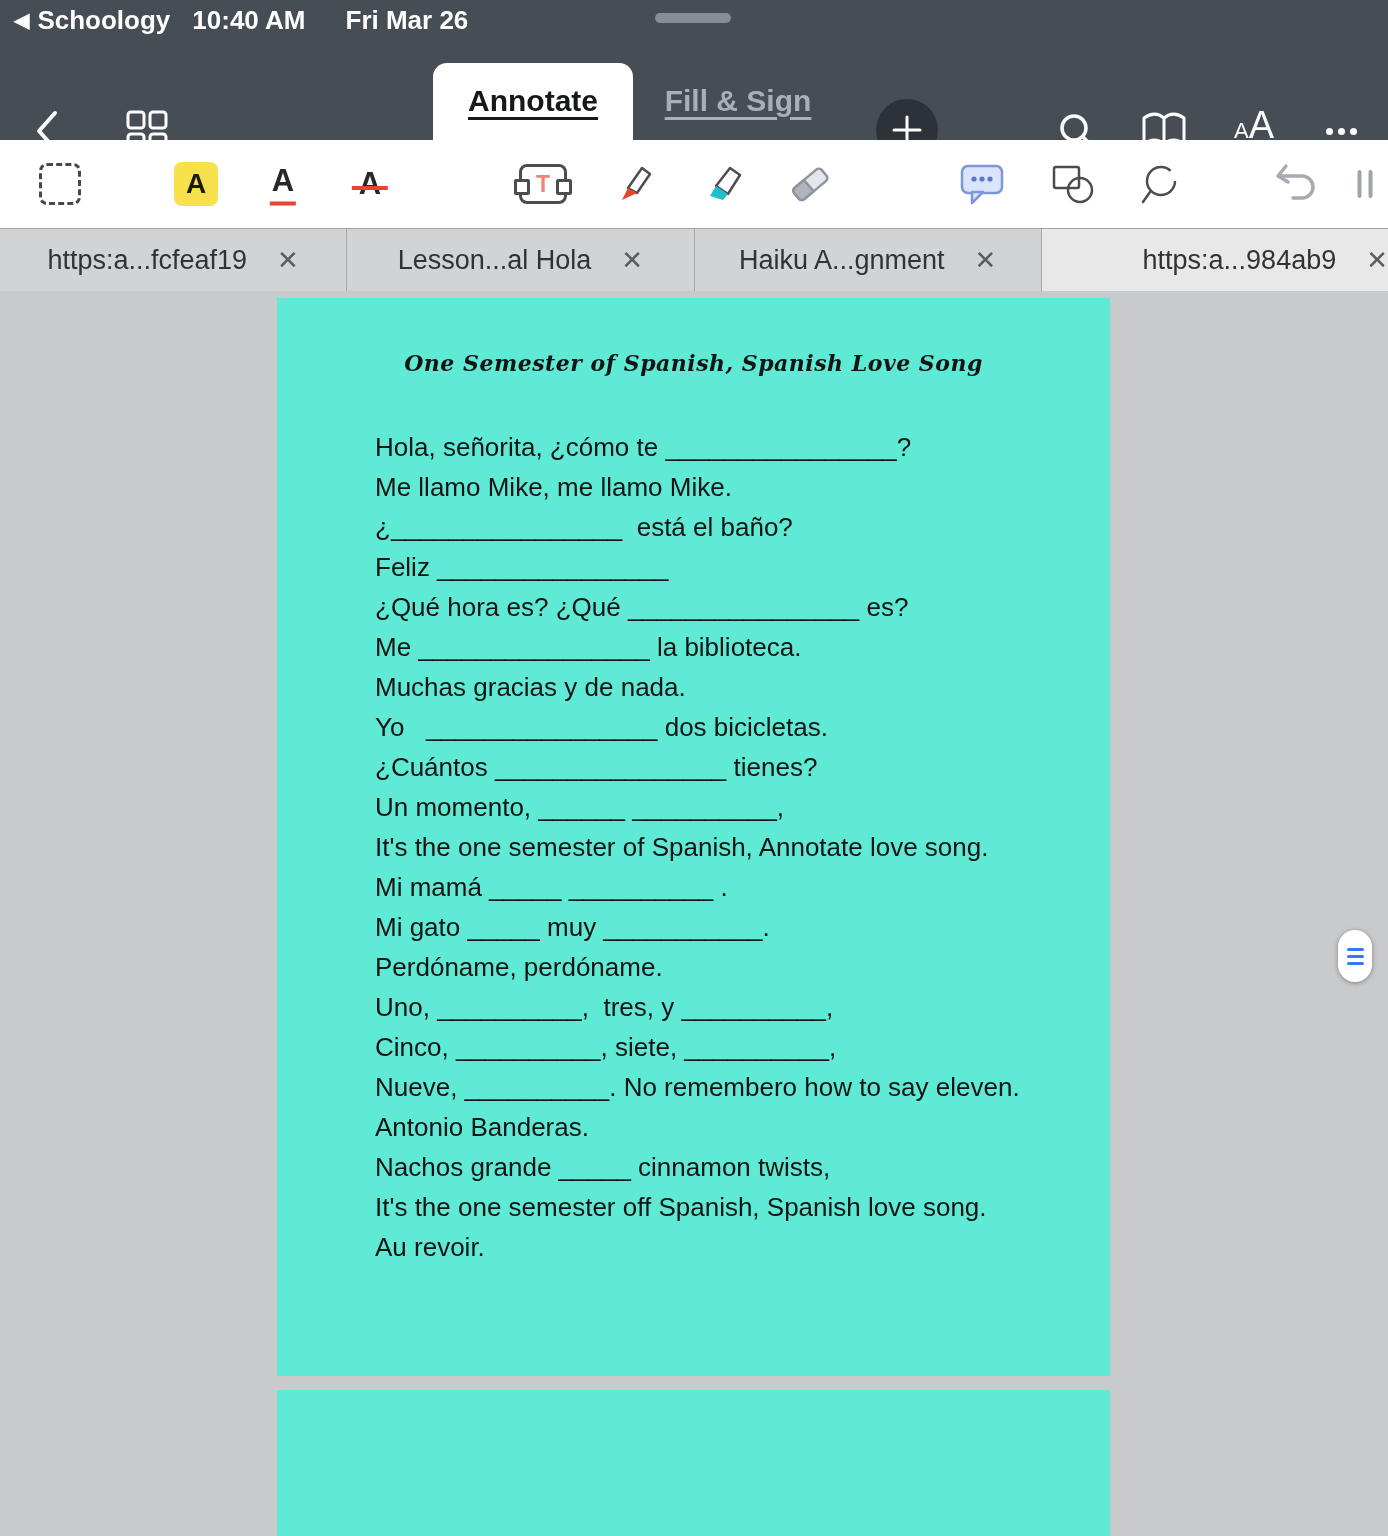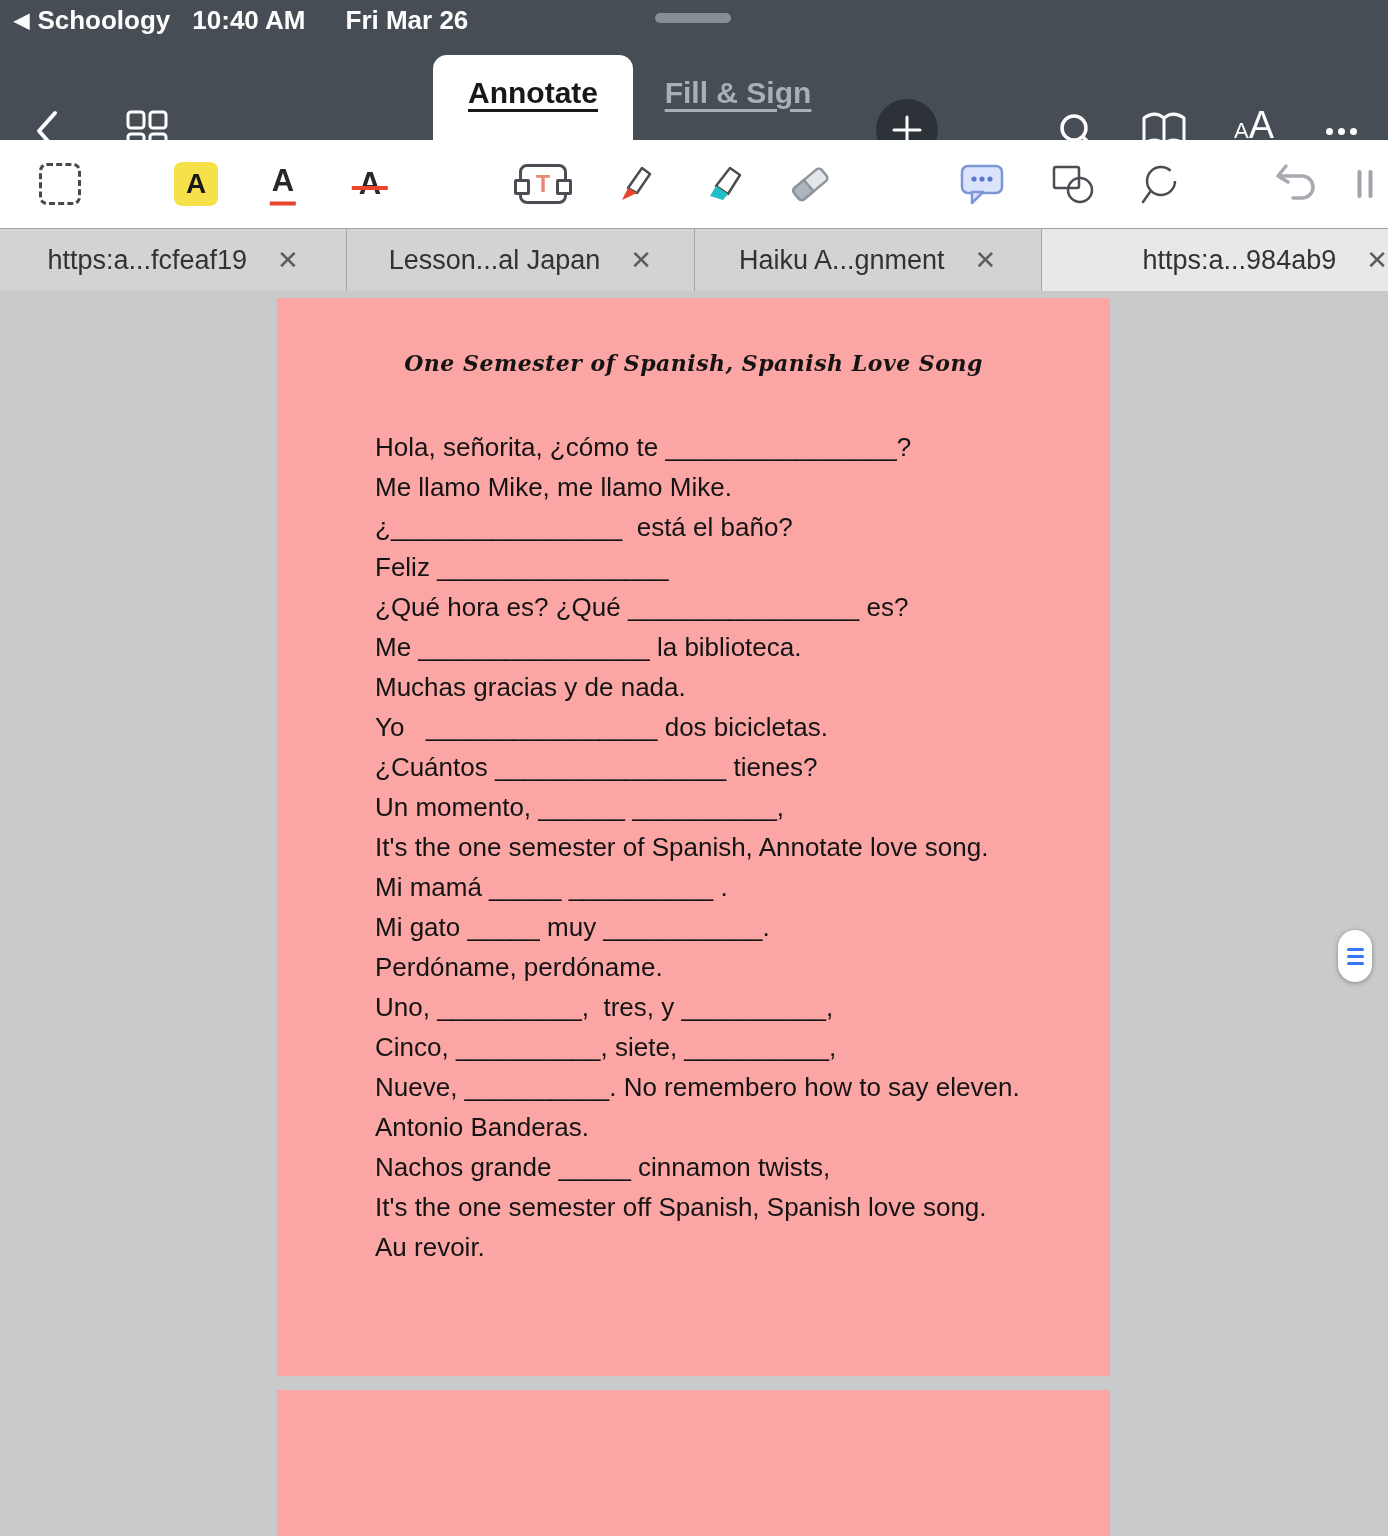--- a/index.html
+++ b/index.html
@@ -14,21 +14,21 @@
   .sb-back .tri { font-size:20px; }
   .sb-time { margin-left:22px; }
   .sb-date { margin-left:40px; }
   .sb-pill { position:absolute; top:13px; left:655px; width:76px; height:10px; border-radius:5px; background:#878d95; }
 
   .navrow { position:absolute; top:40px; left:0; right:0; height:100px; }
   .nav-abs { position:absolute; display:flex; align-items:center; justify-content:center; }
   .back-btn { left:26px; top:68px; width:40px; height:46px; }
   .grid-btn { left:122px; top:66px; width:50px; height:50px; }
 
-  .mode-tab { top:15px; height:85px; font-size:30px; font-weight:bold; text-decoration:underline; text-underline-offset:6px; padding-bottom:10px; }
+  .mode-tab { top:23px; height:85px; font-size:30px; font-weight:bold; text-decoration:underline; text-underline-offset:6px; padding-bottom:10px; }
   .mode-annotate { left:433px; width:200px; background:#fff; border-radius:14px 14px 0 0; color:#17181a; }
   .mode-fillsign { left:648px; width:180px; color:#a9afb7; }
 
   .plus-btn { left:876px; top:59px; width:62px; height:62px; border-radius:50%; background:#2d3239; }
   .search-btn { left:1054px; top:68px; width:46px; height:46px; }
   .book-btn { left:1138px; top:70px; width:52px; height:44px; }
   .textsize-btn { left:1224px; top:64px; width:60px; height:52px; color:#fdfdfd; align-items:baseline; }
   .aa-small { font-size:22px; }
   .aa-large { font-size:38px; }
   .more-btn { left:1316px; top:70px; width:50px; height:42px; gap:5px; }
@@ -56,21 +56,21 @@
   
   .tabstrip { position:absolute; top:228px; left:0; width:1388px; height:63px; display:flex; background:#7dd3fc; border-top:1px solid #a2a3a4; }
   .btab { flex:1 1 0; display:flex; align-items:center; justify-content:center; gap:30px; background:#d2d3d4; border-right:1px solid #a6a7a8; cursor:pointer; }
   .btab:last-child { border-right:none;justify-content:flex-end; }
   .btab.active { background:#e8e8e9; }
   .btab .blabel { font-size:27px; font-weight:500; color:#303234; }
   .btab .bclose { font-size:26px; font-weight:300; color:#5a5c5e; cursor:pointer; }
 
   
   .docarea { position:absolute; top:291px; left:0; width:1388px; height:1245px; background:#c9cacb; }
-  .page { position:absolute; left:277px; width:833px; background:#fca5a5; }
+  .page { position:absolute; left:277px; width:833px; background:#5eead4; }
   .page1 { top:7px; height:1078px; }
   .page2 { top:1099px; height:437px; }
   .doc-title { margin-top:52px; text-align:center; font-family:"DejaVu Serif", serif; font-style:italic; font-weight:bold; font-size:22px; color:#141414; letter-spacing:0.5px; }
   .doc-lines { position:absolute; top:129px; left:98px; right:30px; }
   .doc-lines p { font-size:26px; line-height:40px; height:40px; color:#141414; white-space:pre; }
 
   
   .float-handle { position:absolute; right:16px; top:639px; width:34px; height:52px; background:#fff; border:none; border-radius:17px; box-shadow:0 1px 5px rgba(0,0,0,0.35); display:flex; flex-direction:column; align-items:center; justify-content:center; gap:4px; cursor:pointer; }
   .float-handle i { display:block; width:17px; height:3px; border-radius:1.5px; background:#3478f6; }
 </style>
@@ -198,21 +198,21 @@
         <i></i>
       </span>
   </div>
 
   <div class="tabstrip">
     <div class="btab">
       <span class="blabel">https:a...fcfeaf19</span>
       <span class="bclose">✕</span>
     </div>
     <div class="btab">
-      <span class="blabel">Lesson...al Japan</span>
+      <span class="blabel">Lesson...al Hola</span>
       <span class="bclose">✕</span>
     </div>
     <div class="btab">
       <span class="blabel">Haiku A...gnment</span>
       <span class="bclose">✕</span>
     </div>
     <div class="btab active">
       <span class="blabel">https:a...984ab9</span>
       <span class="bclose">✕</span>
     </div>

